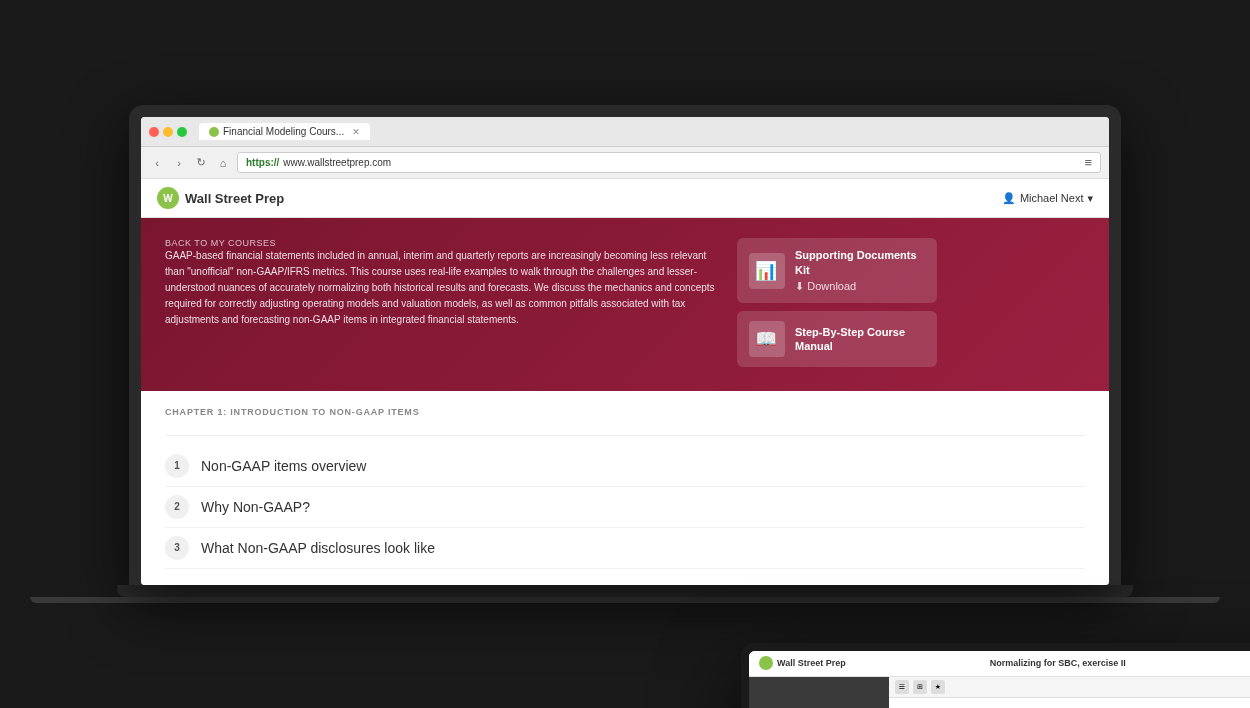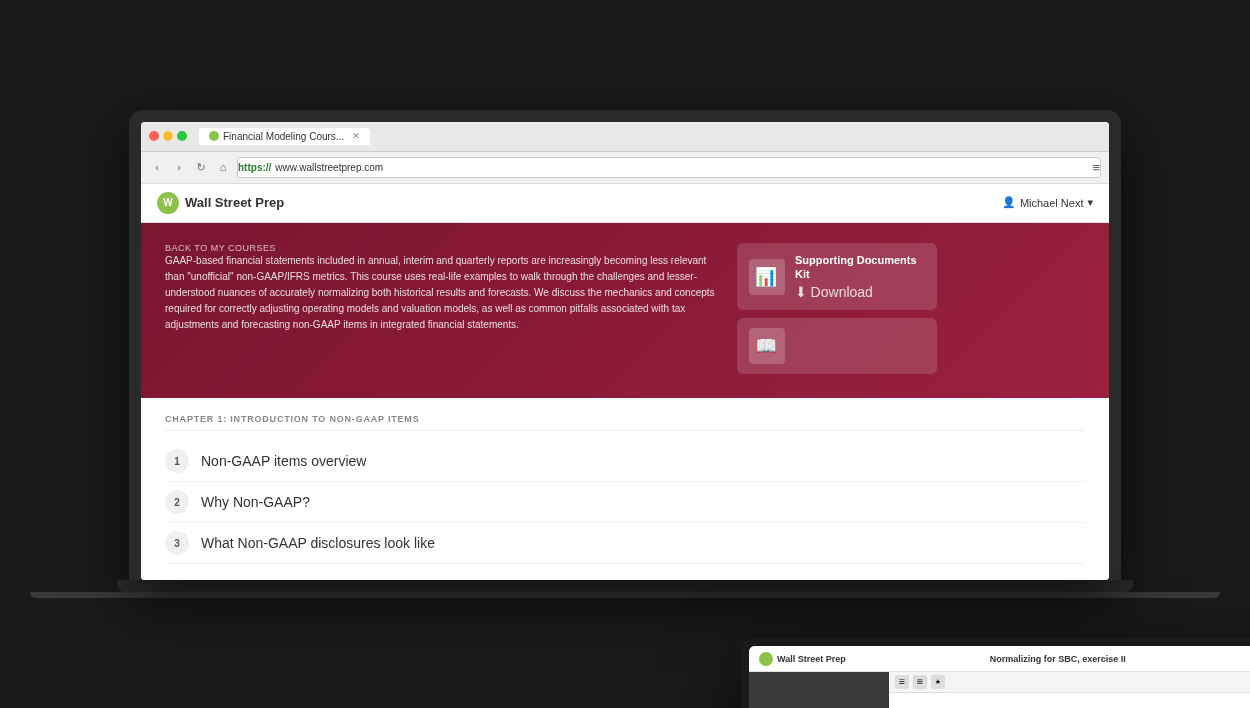--- a/index.html
+++ b/index.html
@@ -96,21 +96,21 @@
       font-size: 11px;
       color: #666;
       cursor: pointer;
     }
 
     .address-bar {
       flex: 1;
       background: #fff;
       border: 1px solid #ccc;
       border-radius: 3px;
-      padding: 2px 0;
+      padding: 2px 8px;
       font-size: 10px;
       color: #333;
       display: flex;
       align-items: center;
       gap: 4px;
     }
 
     .address-https { color: #2a7c2a; font-weight: bold; }
     .hamburger { color: #666; font-size: 13px; margin-left: auto; }
 
@@ -225,21 +225,21 @@
     }
 
     .doc-title {
       font-size: 11px;
       font-weight: 600;
       color: #fff;
       line-height: 1.3;
     }
 
     .doc-download {
-      font-size: 14px;
+      font-size: 11px;
       color: rgba(255,255,255,0.8);
       margin-top: 3px;
     }
 
     
     .progress-section {
       background: #f5f5f5;
       padding: 12px 24px;
       display: flex;
       align-items: center;
@@ -275,21 +275,21 @@
       padding: 16px 24px;
     }
 
     .chapter-heading {
       font-size: 9px;
       font-weight: 700;
       color: #888;
       text-transform: uppercase;
       letter-spacing: 0.8px;
       margin-bottom: 10px;
-      padding-bottom: 6px;
+      padding-bottom: 18px;
       border-bottom: 1px solid #eee;
     }
 
     .lesson-item {
       display: flex;
       align-items: center;
       gap: 12px;
       padding: 8px 0;
       border-bottom: 1px solid #f0f0f0;
     }
@@ -493,20 +493,23 @@
           <div class="hero-sidebar">
             <div class="doc-card">
               <div class="doc-icon">📊</div>
               <div class="doc-info">
                 <div class="doc-title">Supporting Documents Kit</div>
                 <div class="doc-download">⬇ Download</div>
               </div>
             </div>
             <div class="doc-card">
               <div class="doc-icon">📖</div>
+              <div class="doc-info">
+                <div class="doc-title">Step-By-Step Course Manual</div>
+              </div>
             </div>
           </div>
         </div>
 
 
         <div class="course-content">
           <div class="chapter-heading">CHAPTER 1: INTRODUCTION TO NON-GAAP ITEMS</div>
           <div class="lesson-item">
             <div class="lesson-number">1</div>
             <span class="lesson-title">Non-GAAP items overview</span>

